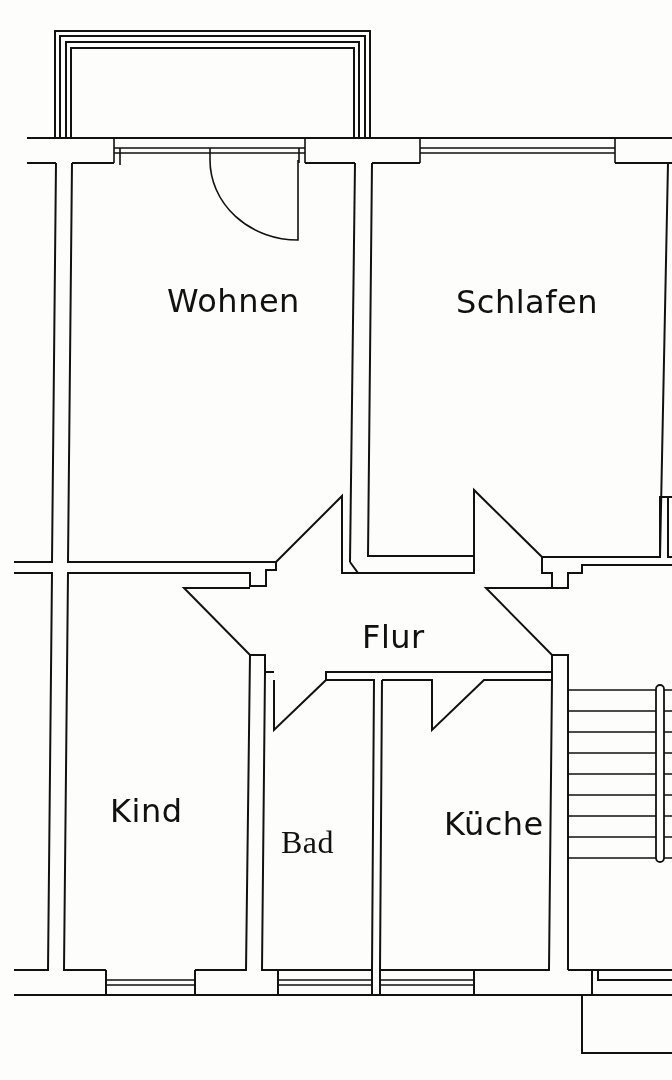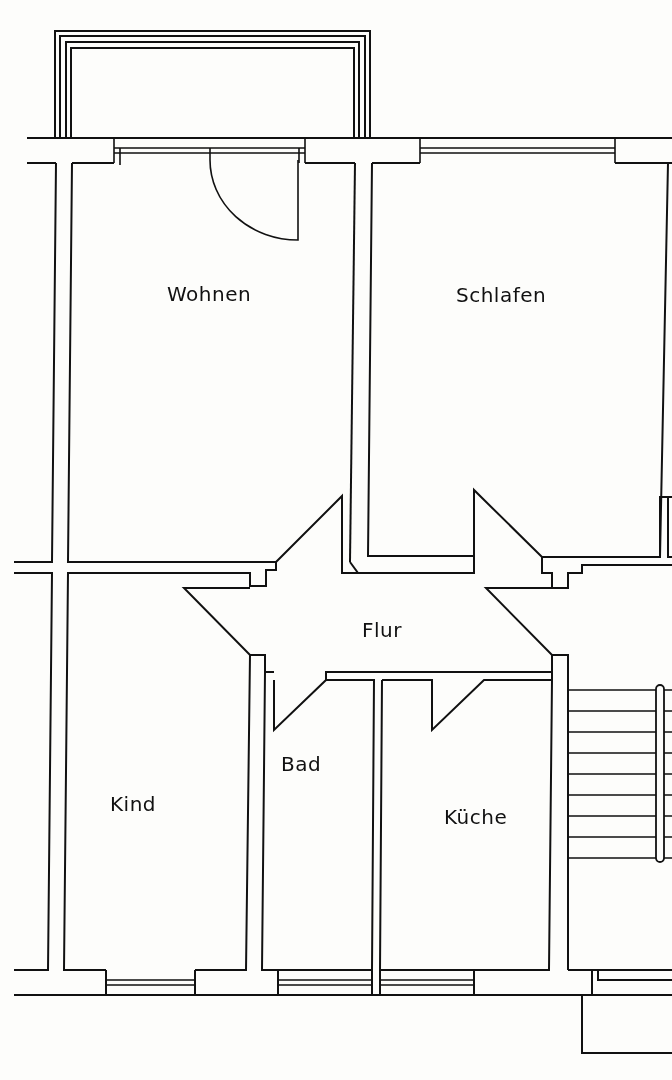--- a/index.html
+++ b/index.html
@@ -1,20 +1,20 @@
 <!DOCTYPE html>
 <html><head>
 <meta charset="utf-8">
 <style>
   html, body { margin: 0; padding: 0; background: #fdfdfb; }
   body { width: 672px; height: 1080px; overflow: hidden; position: relative; }
   svg { position: absolute; left: 0; top: 0; }
   .w { fill: none; stroke: #111; stroke-width: 2; stroke-linejoin: miter; }
   .t { fill: none; stroke: #111; stroke-width: 1.6; }
-  .lbl { position: absolute; font-family: "DejaVu Sans", sans-serif; font-size: 20px; color: #111; white-space: nowrap; letter-spacing: 0.5px; }
+  .lbl { position: absolute; font-family: "DejaVu Sans", sans-serif; font-size: 32px; color: #111; white-space: nowrap; letter-spacing: 0.5px; }
 </style>
 </head>
 <body>
 
 <svg width="672" height="1080" viewBox="0 0 672 1080">
 
   <g>
     <path class="w" d="M55 138 V31 H370 V138"></path>
     <path class="w" d="M60 138 V36 H365 V138"></path>
     <path class="w" d="M66 138 V42 H359 V138"></path>
@@ -87,14 +87,14 @@
   <g>
     <path class="t" d="M568 690 H672 M568 711 H672 M568 732 H672 M568 753 H672 M568 774 H672 M568 795 H672 M568 816 H672 M568 837 H672 M568 858 H672"></path>
     <rect x="656" y="685" width="8" height="177" rx="4" ry="4" fill="#fdfdfb" stroke="#111" stroke-width="1.8"></rect>
   </g>
 </svg>
 
 <div class="lbl" style="left:167px; top:282px;">Wohnen</div>
 <div class="lbl" style="left:456px; top:283px;">Schlafen</div>
 <div class="lbl" style="left:362px; top:618px;">Flur</div>
 <div class="lbl" style="left:110px; top:792px;">Kind</div>
-<div class="lbl" style="left:281px; top:752px;">Bad</div>
+<div class="lbl" style="left:281px; top:824px;font-family:Liberation Serif, serif;">Bad</div>
 <div class="lbl" style="left:444px; top:805px;">Küche</div>
 
 </body></html>

